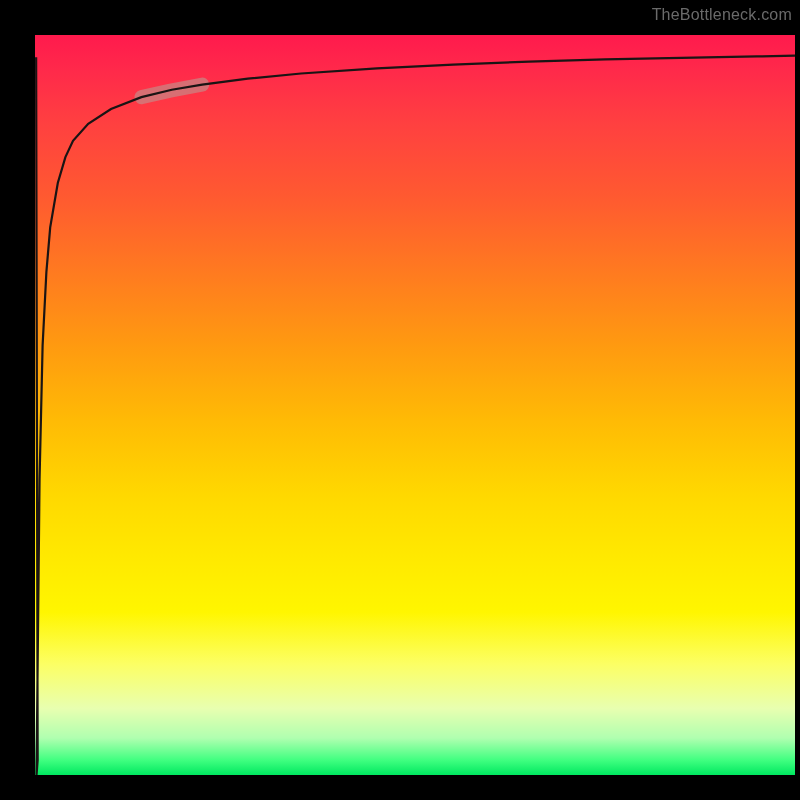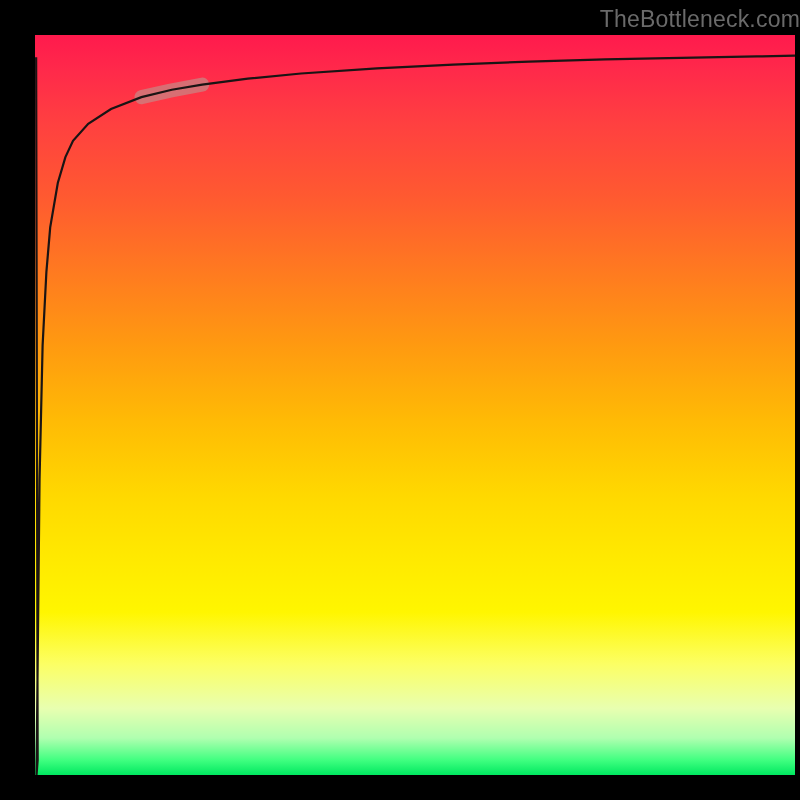--- a/index.html
+++ b/index.html
@@ -30,23 +30,23 @@
       #fff600 78%,
       #fcff64 85%,
       #e8ffb0 91%,
       #b0ffb0 95%,
       #40ff80 98%,
       #00e860 100%);
   }
   .attribution {
     position: absolute;
     top: 6px;
-    right: 0;
+    right: 8px;
     color: #6a6a6a;
-    font-size: 23px;
+    font-size: 16px;
     letter-spacing: 0.2px;
     font-weight: 400;
     z-index: 10;
   }
   .curve-layer {
     position: absolute;
     left: 35px;
     top: 35px;
     width: 760px;
     height: 740px;

